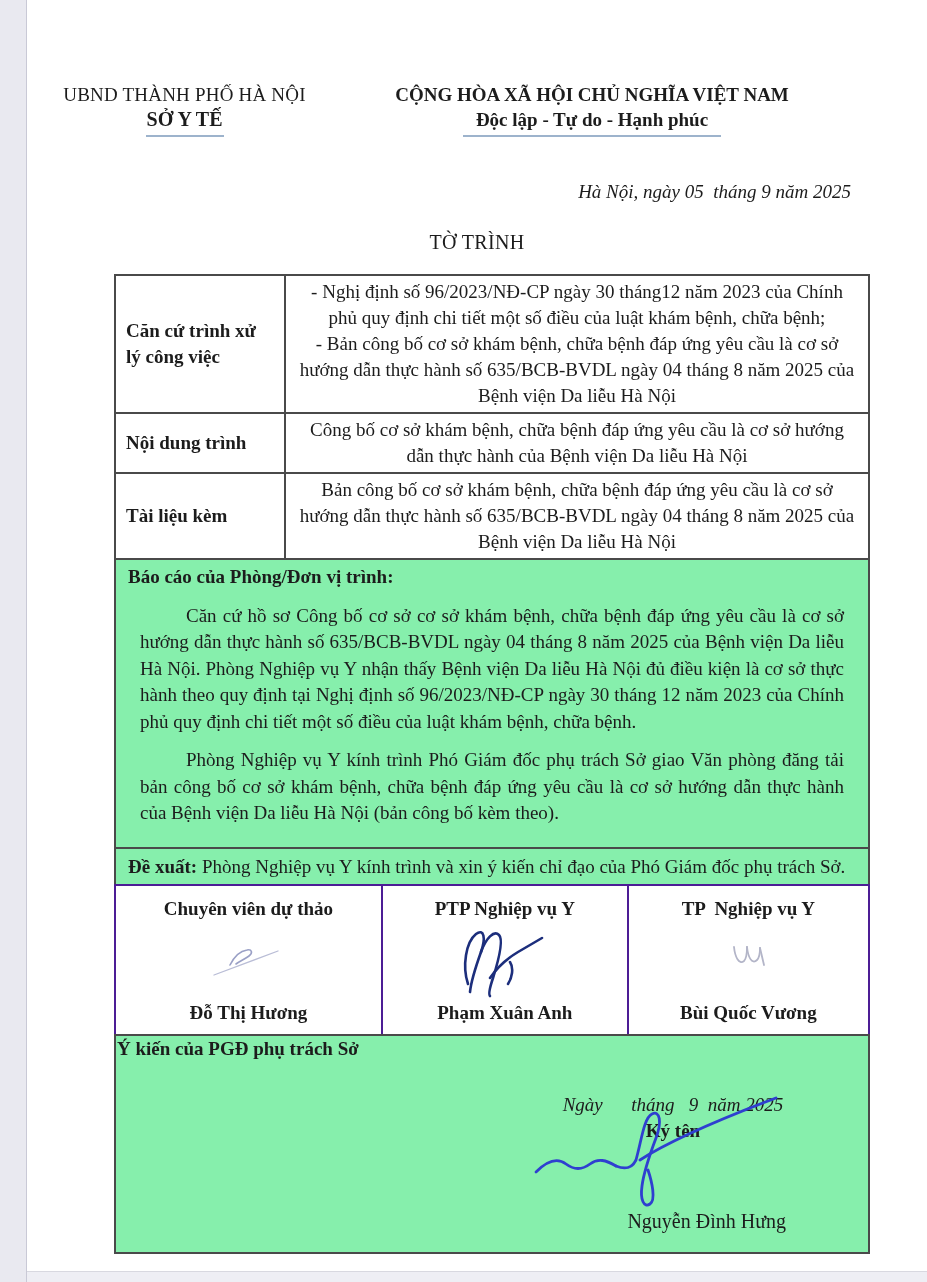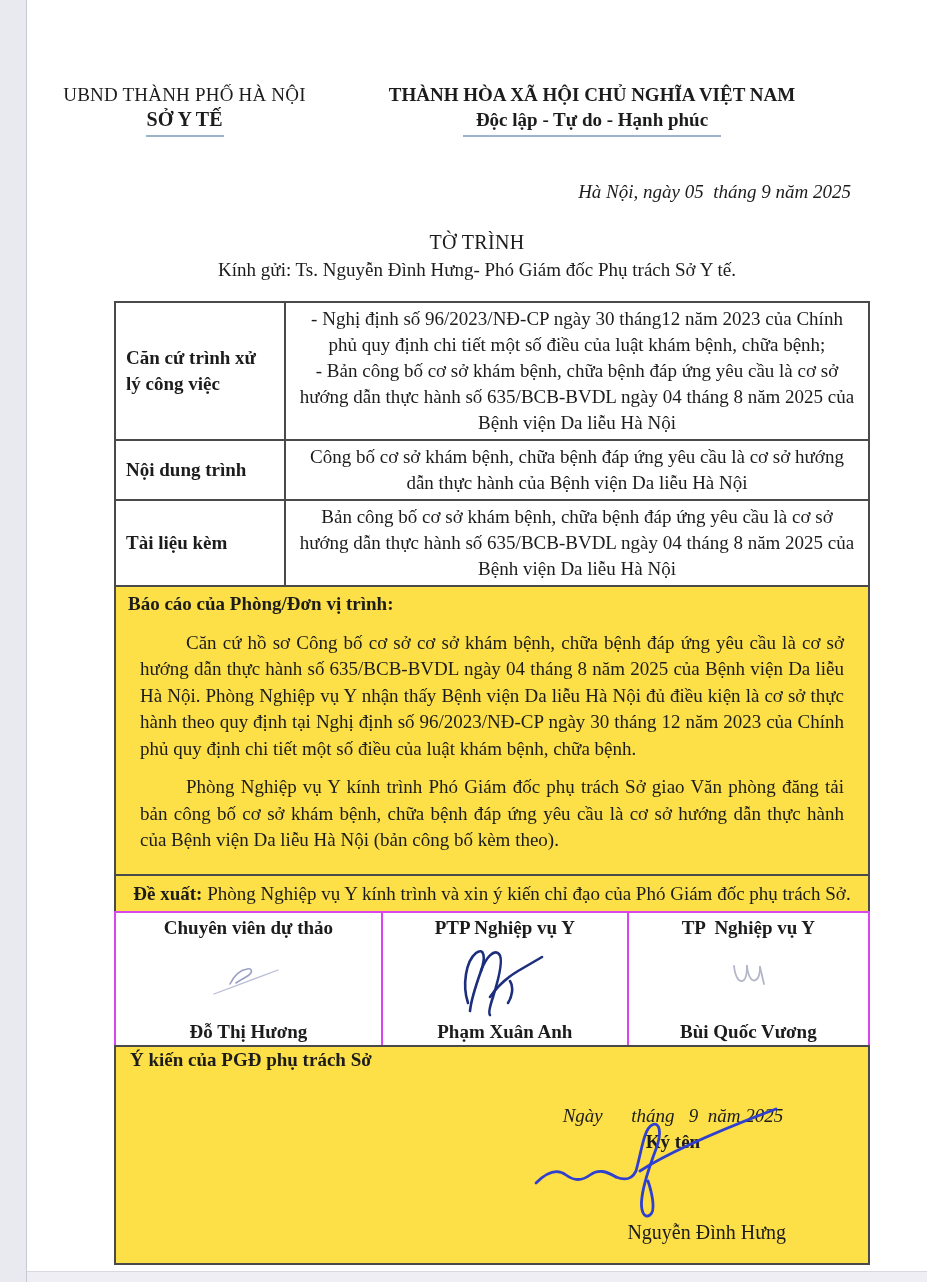--- a/index.html
+++ b/index.html
@@ -38,37 +38,37 @@
 
   
   .doc-body{width:756px;margin:20px 0 0 87px;}
   table.info{border-collapse:collapse;width:100%;font-size:19px;}
   table.info td{border:2px solid #4a4a4a;padding:3px 10px;line-height:26px;vertical-align:middle;}
   td.lbl{font-weight:bold;width:148px;padding-left:8px;line-height:24px;border-radius:10px;}
   td.val{text-align:center;}
   .preline{white-space:pre-line;}
 
   
-  .box{border:2px solid #4a4a4a;margin-top:-2px;background:#fde047;}
+  .box{border:2px solid #4a4a4a;margin-top:-2px;background:#86efac;}
   .report{padding:4px 12px 8px 12px;font-size:19px;line-height:26.5px;}
   .report-heading{font-weight:bold;}
   .report p{margin:12px;text-indent:46px;text-align:justify;}
-  .proposal{padding:5px 12px;font-size:19px;line-height:25px;text-align:center;}
+  .proposal{padding:5px 12px;font-size:19px;line-height:25px;}
   .proposal b{font-weight:bold;}
 
   
   table.signers{border-collapse:collapse;width:100%;margin-top:-2px;font-size:19px;}
-  table.signers td{border:2px solid #d946ef;vertical-align:top;padding:0;height:126px;}
+  table.signers td{border:2px solid #4c1d95;vertical-align:top;padding:8px;height:126px;}
   .sig-cell{display:flex;flex-direction:column;align-items:center;justify-content:space-between;height:126px;padding:4px 0 2px;}
   .sig-title{font-weight:bold;white-space:pre-wrap;}
   .sig-name{font-weight:bold;}
   .sig-art{flex:1;display:flex;align-items:center;justify-content:center;}
 
   
-  .approval{position:relative;height:212px;padding:2px 14px;font-size:19px;}
+  .approval{position:relative;height:212px;padding:2px 1px;font-size:19px;}
   .approval-label{font-weight:bold;}
   .appr-right{position:absolute;right:30px;top:18px;width:330px;text-align:center;margin-top:40px;}
   .appr-date{font-style:italic;white-space:pre-wrap;}
   .appr-sign-label{font-weight:bold;margin-top:4px;}
   .appr-name{position:absolute;right:82px;top:174px;font-weight:normal;font-size:20px;}
   .big-sig{position:absolute;right:60px;top:58px;}
 </style>
 </head>
 <body>
 
@@ -77,30 +77,29 @@
 
 <div class="paper">
 
   <div class="nat-header">
     <div class="nh-left">
       <div class="org-parent">UBND THÀNH PHỐ HÀ NỘI</div>
       <div class="org">SỞ Y TẾ</div>
       <div class="rule rule-short"></div>
     </div>
     <div class="nh-right">
-      <div class="motto1">THÀNH HÒA XÃ HỘI CHỦ NGHĨA VIỆT NAM</div>
+      <div class="motto1">CỘNG HÒA XÃ HỘI CHỦ NGHĨA VIỆT NAM</div>
       <div class="motto2">Độc lập - Tự do - Hạnh phúc</div>
       <div class="rule rule-long"></div>
     </div>
   </div>
 
   <div class="place-date">Hà Nội, ngày 05  tháng 9 năm 2025</div>
 
   <div class="doc-title">TỜ TRÌNH</div>
-  <div class="recipient">Kính gửi: Ts. Nguyễn Đình Hưng- Phó Giám đốc Phụ trách Sở Y tế.</div>
 
   <div class="doc-body">
 
     <table class="info">
       <tbody>
           <tr>
         <td class="lbl">Căn cứ trình xử lý công việc</td>
         <td class="val preline">- Nghị định số 96/2023/NĐ-CP ngày 30 tháng12 năm 2023 của Chính phủ quy định chi tiết một số điều của luật khám bệnh, chữa bệnh;
 - Bản công bố cơ sở khám bệnh, chữa bệnh đáp ứng yêu cầu là cơ sở hướng dẫn thực hành số 635/BCB-BVDL ngày 04 tháng 8 năm 2025 của Bệnh viện Da liễu Hà Nội</td>
       </tr>

